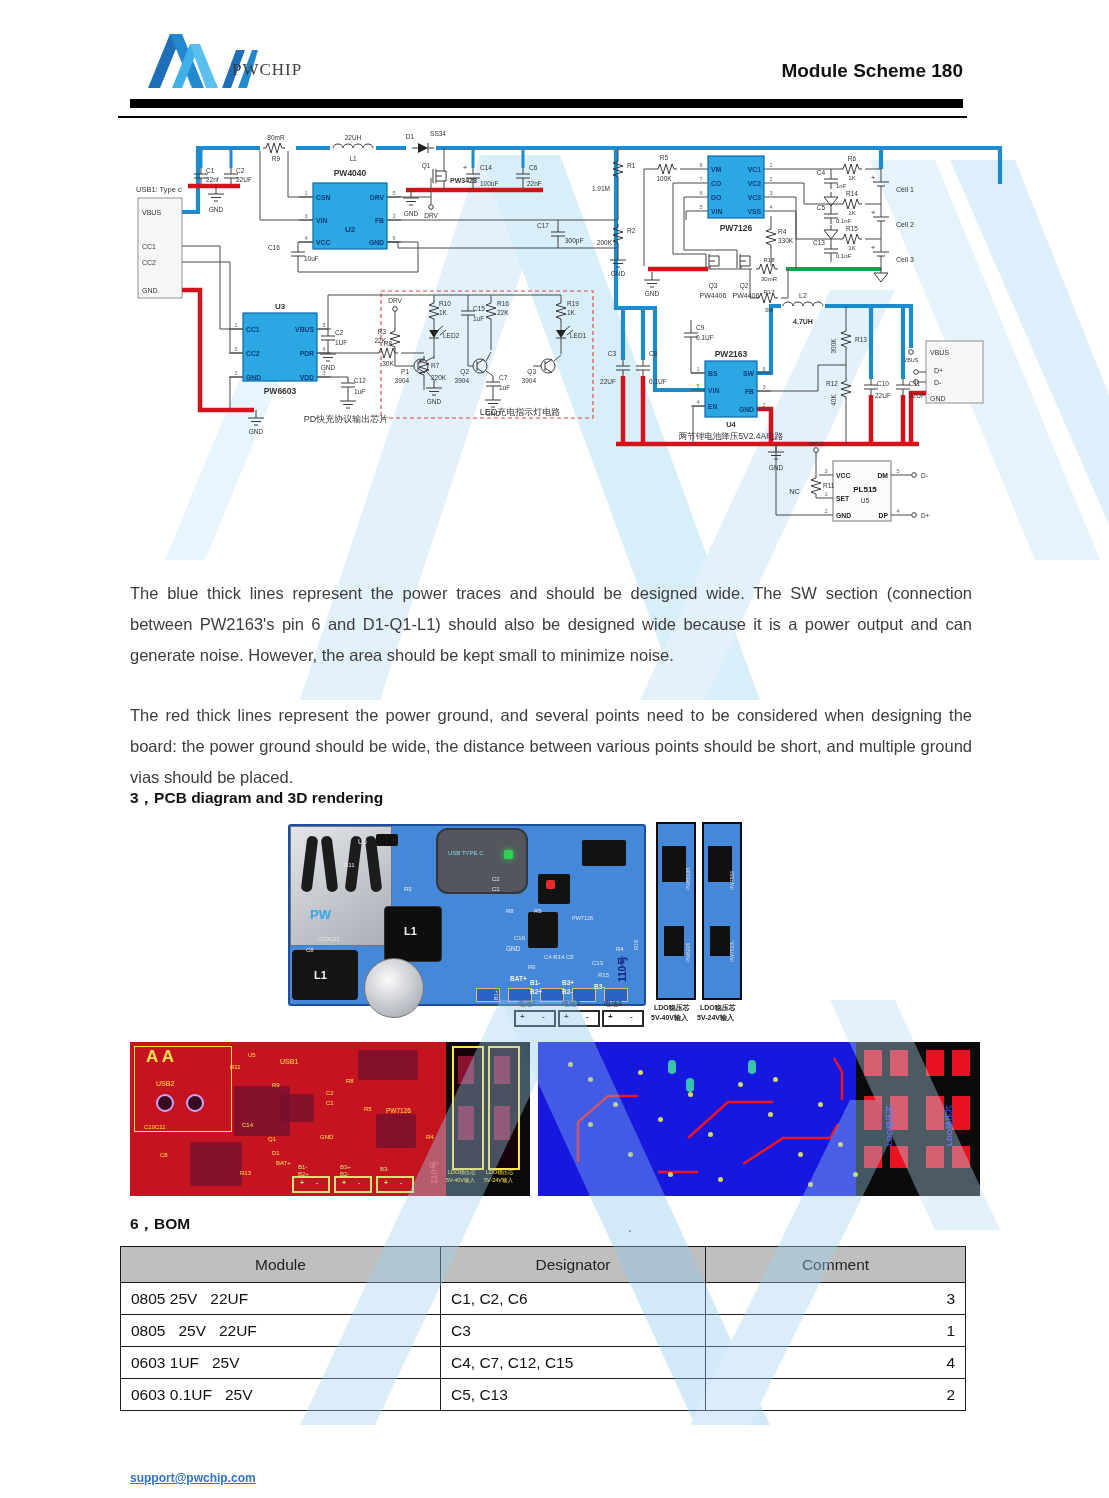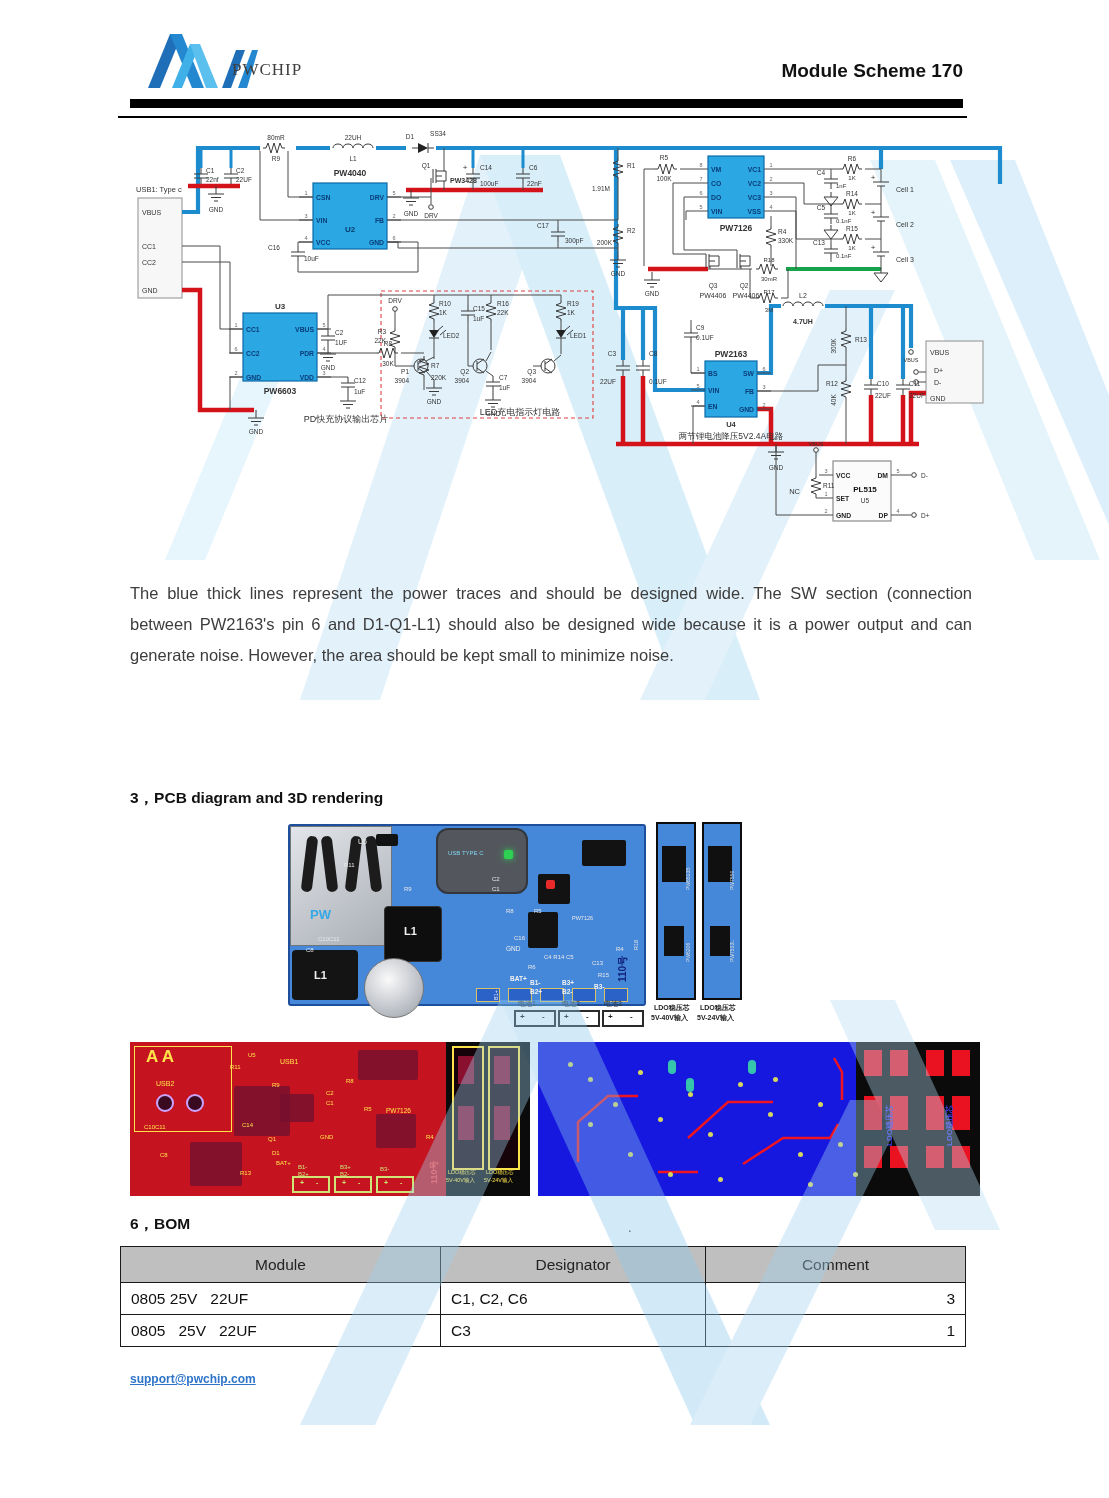--- a/index.html
+++ b/index.html
@@ -66,21 +66,21 @@
   .rbase{left:0;top:0;width:318px;height:154px;background:#1618e0;}
   .via{left:30px;top:20px;width:5px;height:5px;border-radius:50%;background:#d6d65e;
     box-shadow:20px 15px 0 #d6d65e,45px 40px 0 #d6d65e,70px 8px 0 #d6d65e,90px 55px 0 #d6d65e,120px 30px 0 #d6d65e,140px 70px 0 #d6d65e,170px 20px 0 #d6d65e,200px 50px 0 #d6d65e,230px 90px 0 #d6d65e,60px 90px 0 #d6d65e,100px 110px 0 #d6d65e,150px 115px 0 #d6d65e,250px 40px 0 #d6d65e,270px 80px 0 #d6d65e,20px 60px 0 #d6d65e,205px 15px 0 #d6d65e,240px 120px 0 #d6d65e,285px 110px 0 #d6d65e;}
   .tpad{width:8px;height:14px;background:#37c4ad;border-radius:4px;}
   .rpad{background:#ea1220;}
   
   .bom{position:absolute;left:120px;top:1246px;width:845px;border-collapse:collapse;z-index:2;font-size:15.5px;color:#111;table-layout:fixed;}
   .bom th{background:#bfbfbf;font-weight:normal;height:33px;border:1.6px solid #1a1a1a;text-align:center;color:#222;}
   .bom td{height:31px;border:1.6px solid #1a1a1a;padding:0 10px;white-space:pre;overflow:hidden;}
   .bom .qty{text-align:right;}
-  .footer-link{position:absolute;left:130px;top:1372px;font-size:12px;font-weight:bold;color:#2e74c8;text-decoration:underline;z-index:2;}
+  .footer-link{position:absolute;left:130px;top:1471px;font-size:12px;font-weight:bold;color:#2e74c8;text-decoration:underline;z-index:2;}
 </style>
 </head>
 <body>
 
 <div class="page">
 
   <svg class="wm wm1" width="1109" height="600">
     <polygon points="300,580 480,35 560,35 380,580" fill="#cfe9f8"></polygon>
     <polygon points="480,35 560,35 760,580 680,580" fill="#bfe3f6"></polygon>
     <polygon points="640,580 830,170 895,170 705,580" fill="#cfe9f8"></polygon>
@@ -97,21 +97,21 @@
 
   <svg class="logo" width="120" height="62" viewBox="0 0 120 62">
     <polygon points="10,58 32,4 44,4 22,58" fill="#1e6fb8"></polygon>
     <polygon points="32,4 44,4 66,58 54,58" fill="#2388cf"></polygon>
     <polygon points="34,58 52,14 62,14 44,58" fill="#3fb0e8"></polygon>
     <polygon points="52,14 62,14 80,58 68,58" fill="#5bc0ee"></polygon>
     <polygon points="84,58 98,20 107,20 93,58" fill="#1e6fb8"></polygon>
     <polygon points="100,58 114,20 120,20 109,58" fill="#2388cf"></polygon>
   </svg>
   <span class="logo-text">PWCHIP</span>
-  <div class="hdr-title">Module Scheme 170</div>
+  <div class="hdr-title">Module Scheme 180</div>
   <div class="bar"></div>
   <div class="thinline"></div>
 
   <svg class="schematic" viewBox="0 0 884 414">
       <rect x="10" y="70" width="44" height="100" fill="#f7f7f7" stroke="#9a9a9a" stroke-width="1.1" stroke-dasharray="0"></rect>
       <rect x="798" y="213" width="57" height="62" fill="#f7f7f7" stroke="#9a9a9a" stroke-width="1.1" stroke-dasharray="0"></rect>
       <rect x="253" y="163" width="212" height="127" fill="none" stroke="#e04040" stroke-width="1.1" stroke-dasharray="4 3"></rect>
       <polyline points="54 84 70 84 70 20 872 20 872 56" fill="none" stroke="#1d8cce" stroke-width="4.2"></polyline>
       <polyline points="753 20 753 41" fill="none" stroke="#1d8cce" stroke-width="4.2"></polyline>
       <polyline points="488 20 488 180 527 180 527 262 577 262" fill="none" stroke="#1d8cce" stroke-width="4.2"></polyline>
@@ -659,20 +659,21 @@
       <text x="737" y="364" font-size="8" fill="#111" text-anchor="middle" font-weight="bold">PL515</text>
       <text x="737" y="375" font-size="6.5" fill="#333" text-anchor="middle" font-weight="normal">U5</text>
       <text x="688" y="318" font-size="5.5" fill="#333" text-anchor="middle" font-weight="normal">VBUS</text>
       <text x="695" y="360" font-size="6.5" fill="#333" text-anchor="start" font-weight="normal">R11</text>
       <text x="672" y="366" font-size="7.5" fill="#333" text-anchor="end" font-weight="normal">NC</text>
       <text x="793" y="350" font-size="6.5" fill="#333" text-anchor="start" font-weight="normal">D-</text>
       <text x="793" y="390" font-size="6.5" fill="#333" text-anchor="start" font-weight="normal">D+</text>
     </svg>
 
   <p class="body-text just" id="p2">The blue thick lines represent the power traces and should be designed wide. The SW section (connection between PW2163's pin 6 and D1-Q1-L1) should also be designed wide because it is a power output and can generate noise. However, the area should be kept small to minimize noise.</p>
+  <p class="body-text just" id="p3">The red thick lines represent the power ground, and several points need to be considered when designing the board: the power ground should be wide, the distance between various points should be short, and multiple ground vias should be placed.</p>
   <div class="h3">3，PCB diagram and 3D rendering</div>
 
   <div class="pcb3d">
     <div class="board"></div>
     <div class="usbA"></div>
     <div class="prong pr1"></div>
     <div class="prong pr2"></div>
     <div class="prong pr3"></div>
     <div class="prong pr4"></div>
     <div class="typec"></div>
@@ -859,17 +860,27 @@
         <tr>
           <td>0805 25V   22UF</td>
           <td>C1, C2, C6</td>
           <td class="qty">3</td>
         </tr>
         <tr>
           <td>0805   25V   22UF</td>
           <td>C3</td>
           <td class="qty">1</td>
         </tr>
+        <tr>
+          <td>0603 1UF   25V</td>
+          <td>C4, C7, C12, C15</td>
+          <td class="qty">4</td>
+        </tr>
+        <tr>
+          <td>0603 0.1UF   25V</td>
+          <td>C5, C13</td>
+          <td class="qty">2</td>
+        </tr>
       </tbody>
   </table>
 
   <a class="footer-link" href="#">support@pwchip.com</a>
 </div>
 
 </body></html>

